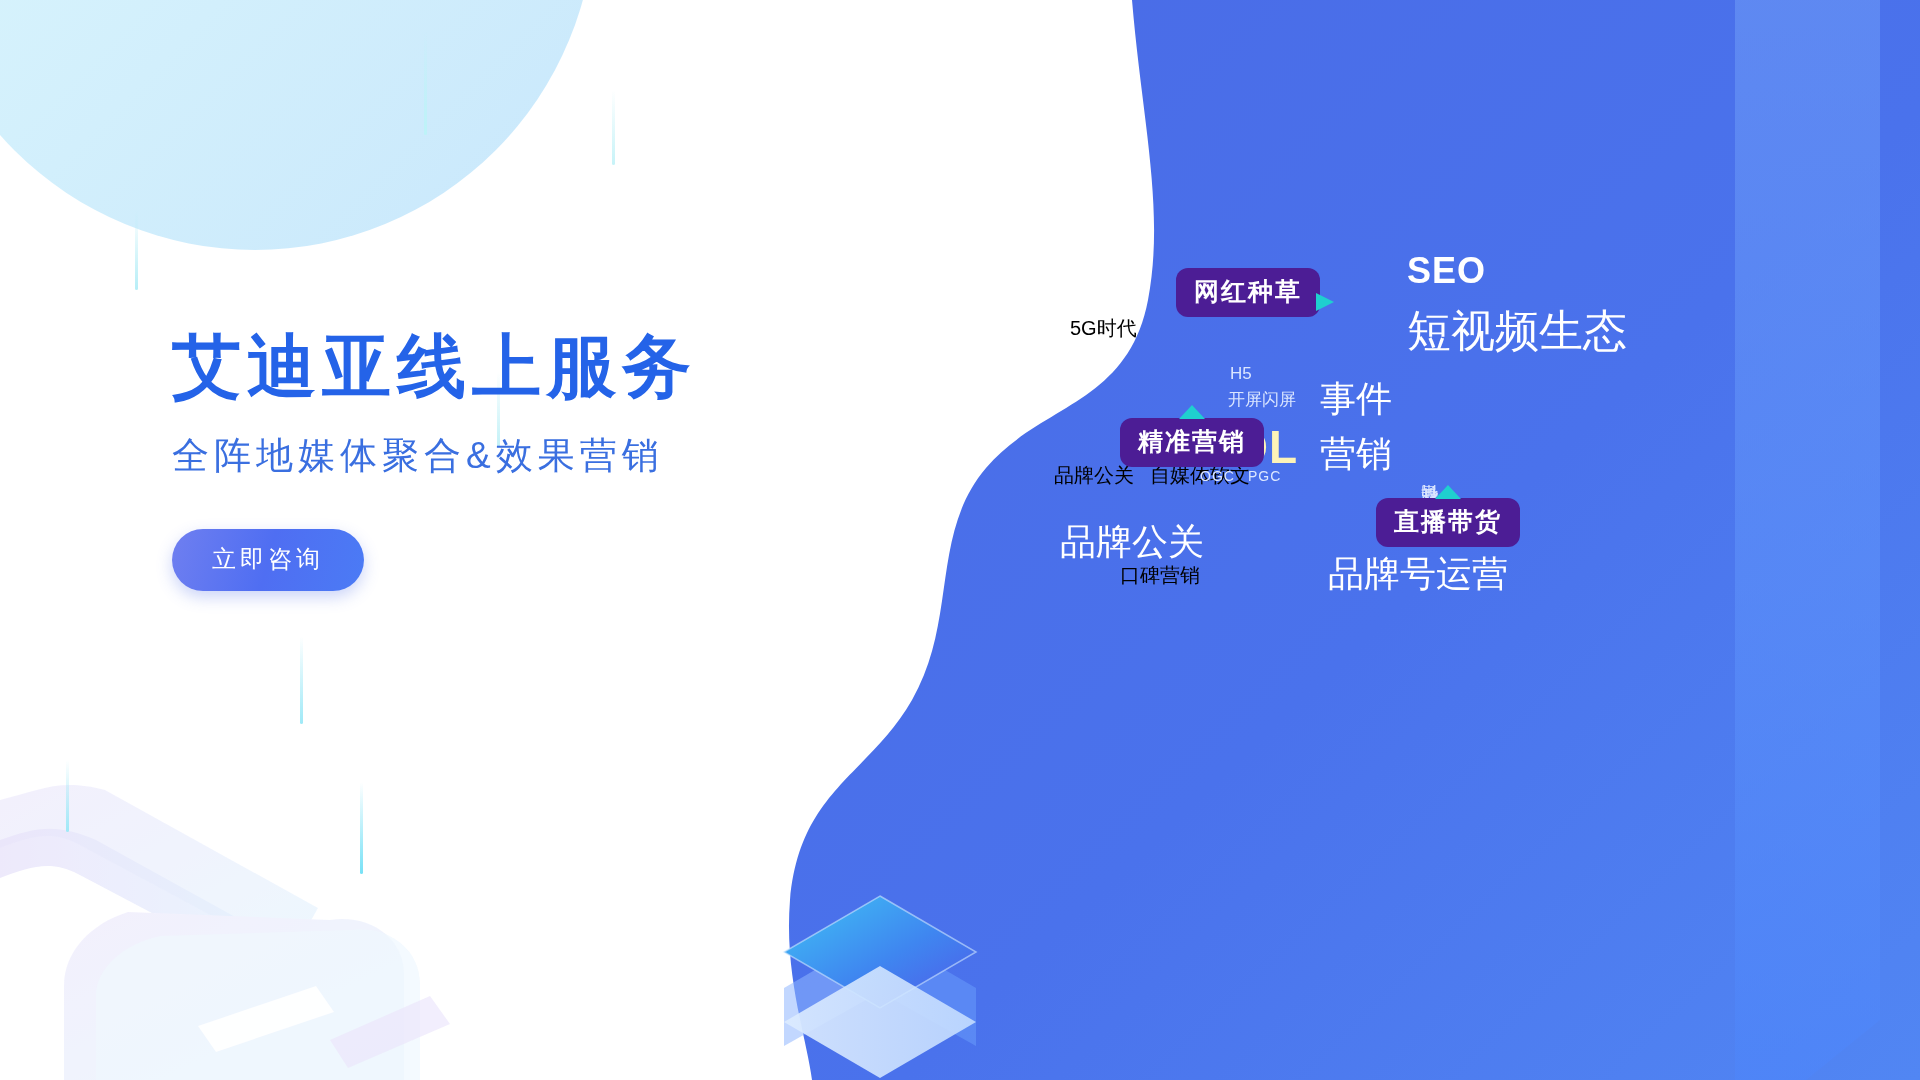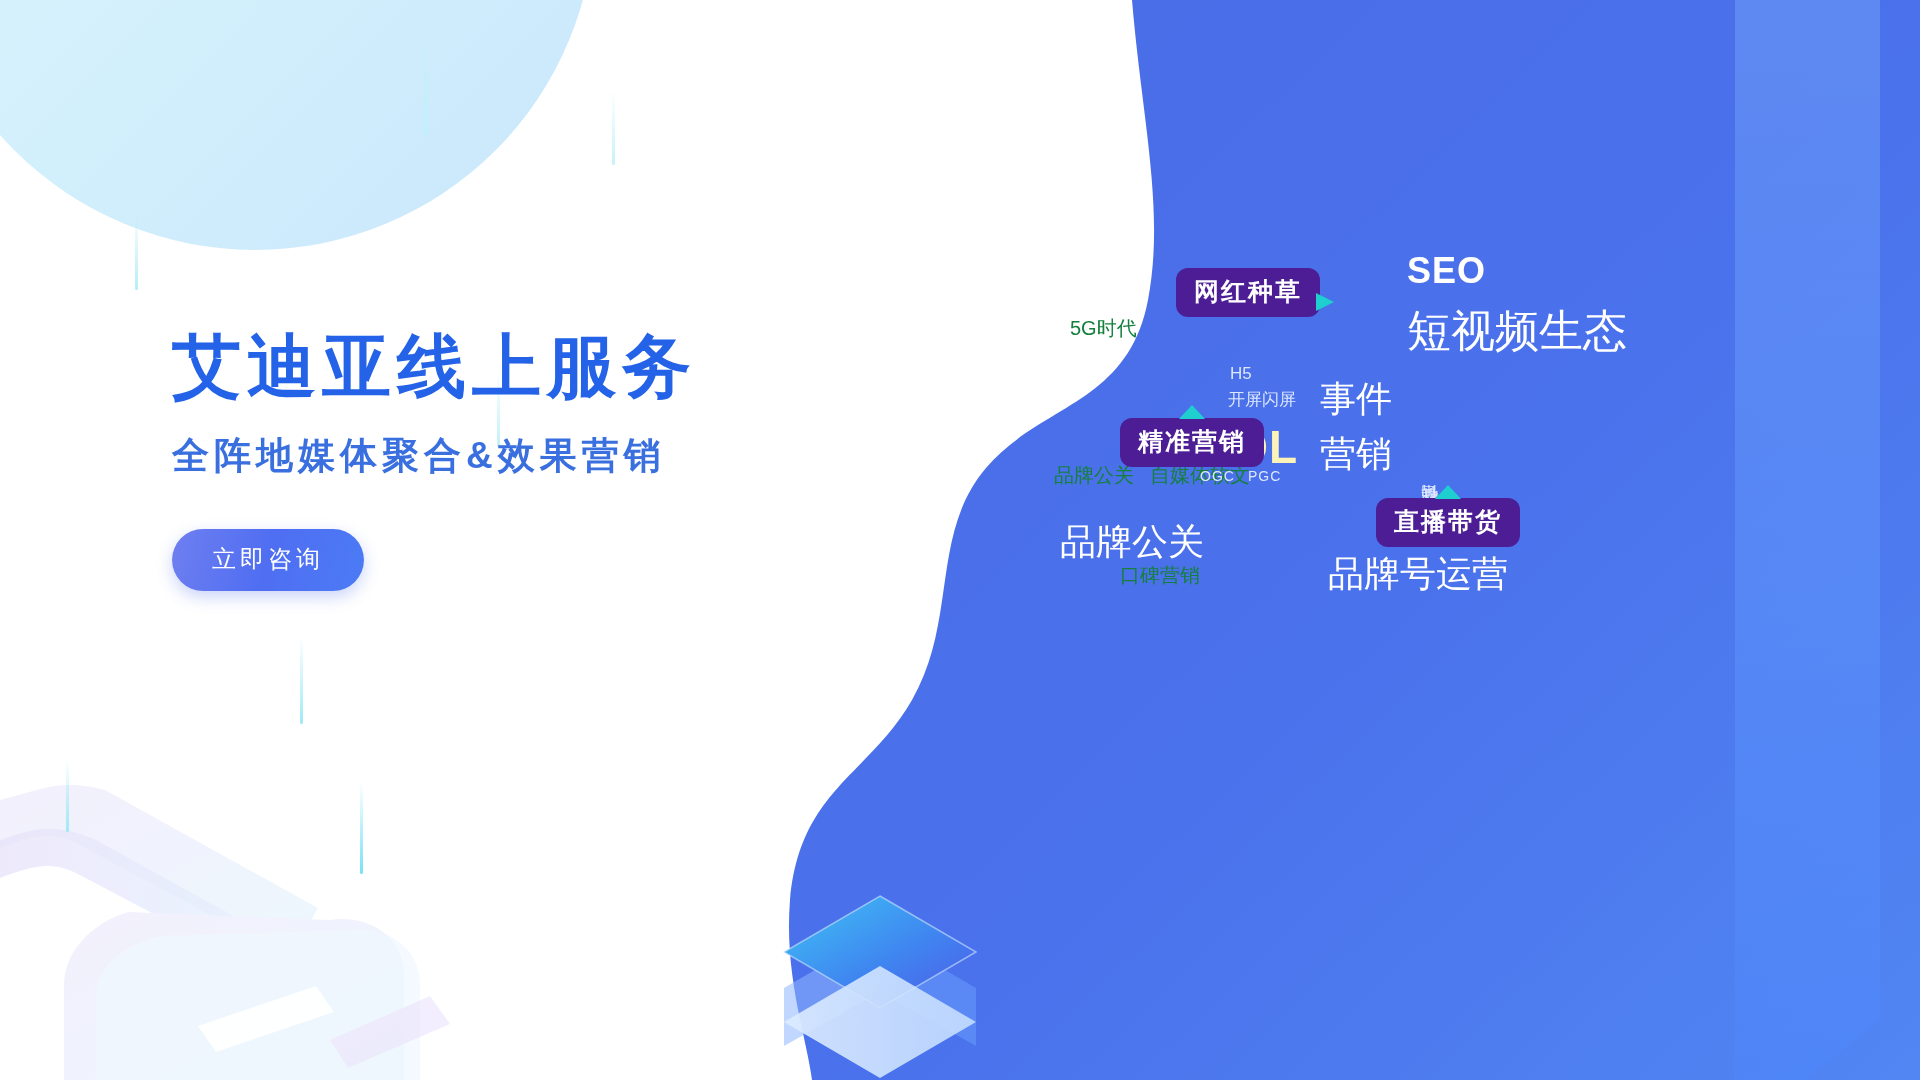--- a/index.html
+++ b/index.html
@@ -19,39 +19,39 @@
   .rain{position:absolute;width:3px;border-radius:2px;}
 
   
   .left-wrap{position:absolute;left:172px;top:330px;width:780px;}
   .headline{
     font-size:69px;line-height:1.08;letter-spacing:6px;
     color:#2463e8;font-weight:700;white-space:nowrap;
   }
   .subline{
     margin-top:26px;
-    font-size:37px;letter-spacing:5px;color:#3a6fe0;font-weight:700;white-space:nowrap;
+    font-size:37px;letter-spacing:5px;color:#3a6fe0;font-weight:400;white-space:nowrap;
   }
   .cta{
     margin-top:48px;display:inline-block;
     padding:14px 40px 16px 40px;border-radius:40px;
     background:linear-gradient(105deg,#6f7ff0 0%,#4f6ef2 50%,#4b7bf5 100%);
     color:#ffffff;font-size:24px;letter-spacing:4px;
     box-shadow:0 6px 16px rgba(70,100,230,.28);
     border:none;cursor:pointer;
   }
 
   
   .cloud{position:absolute;left:1130px;top:230px;width:760px;height:460px;}
   .w{position:absolute;white-space:nowrap;color:#ffffff;}
 
   .w-xl{font-size:46px;font-weight:700;}
   .w-lg{font-size:44px;font-weight:400;text-align:right;}
   .w-md{font-size:36px;font-weight:400;}
-  .w-sm{font-size:20px;font-weight:400;color:#15803d;}
+  .w-sm{font-size:20px;font-weight:400;color:#000000;}
   .w-xs{font-size:17px;font-weight:400;color:#dbe6ff;}
   .w-seo{font-size:36px;font-weight:700;letter-spacing:1px;}
   .w-kol{font-size:46px;font-weight:700;color:#fdf3b8;letter-spacing:1px;}
   .w-ogc{font-size:14px;color:#dce7ff;letter-spacing:1px;}
 
   
   .bubble{
     position:absolute;background:#4c1d95;color:#ffffff;
     border-radius:12px;padding:7px 18px 9px 18px;
     font-size:25px;font-weight:700;letter-spacing:2px;white-space:nowrap;

